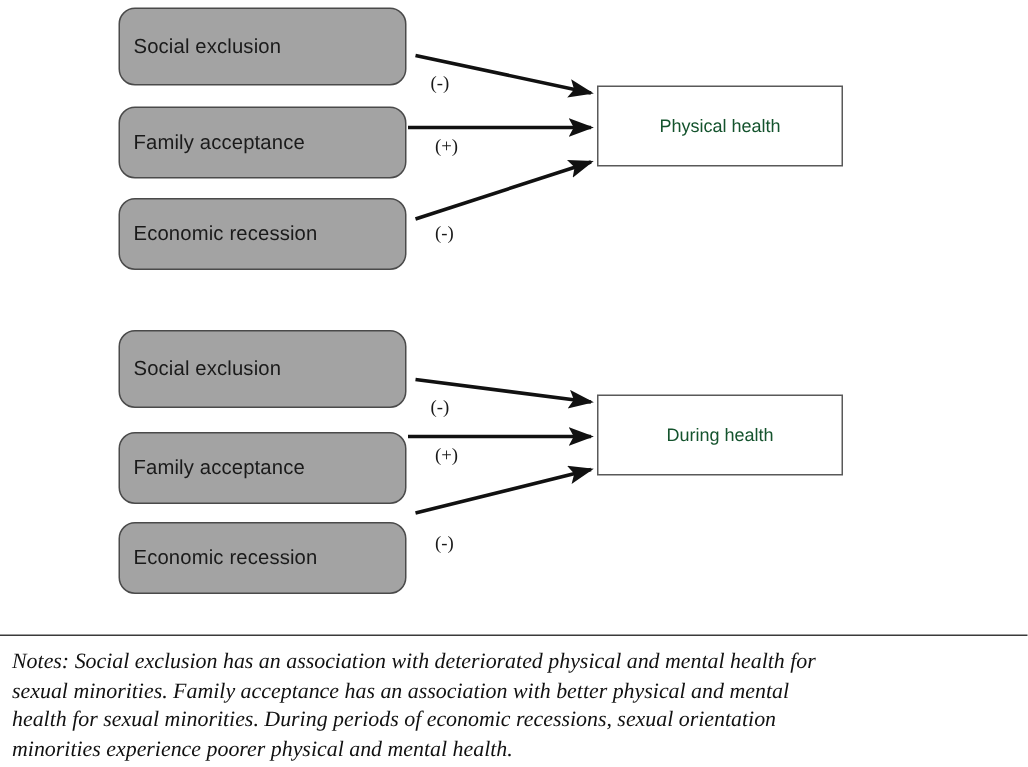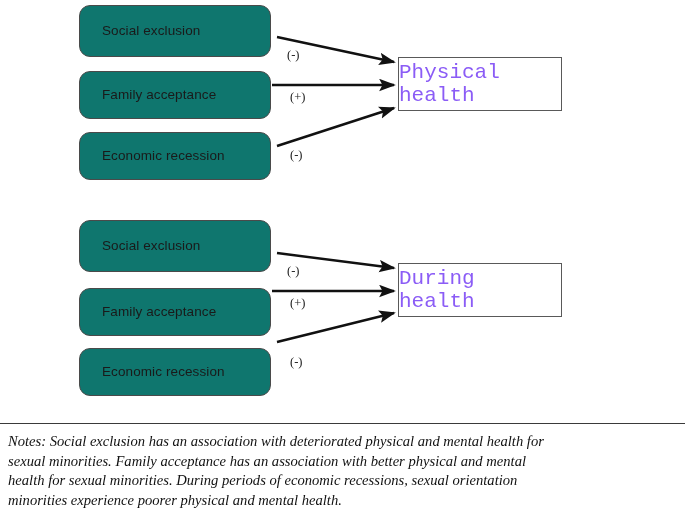--- a/index.html
+++ b/index.html
@@ -24,47 +24,47 @@
     width: 685px;
     height: 511px;
   }
 
   
   .source-box {
     position: absolute;
     box-sizing: border-box;
     border: 1.3px solid #4a4a4a;
     border-radius: 11px;
-    background: #0f766e;
+    background: #a3a3a3;
     display: flex;
     align-items: center;
-    padding-left: 22px;
+    padding-left: 9px;
   }
   .source-box .box-label {
     font-family: "Liberation Sans", sans-serif;
     font-size: 13.5px;
     line-height: 1.1;
     color: #1a1a1a;
     letter-spacing: 0.1px;
   }
 
   
   .outcome-box {
     position: absolute;
     box-sizing: border-box;
     border: 1.4px solid #595959;
     background: #ffffff;
     display: flex;
     align-items: center;
     justify-content: center;
   }
   .outcome-box .box-label {
-    font-family: Liberation Mono, monospace;
-    font-size: 21px;
-    color: #8b5cf6;
+    font-family: Liberation Sans, sans-serif;
+    font-size: 12px;
+    color: #14532d;
   }
 
   
   .sign-label {
     position: absolute;
     font-family: "Liberation Serif", serif;
     font-size: 12.5px;
     color: #1a1a1a;
     white-space: nowrap;
   }

